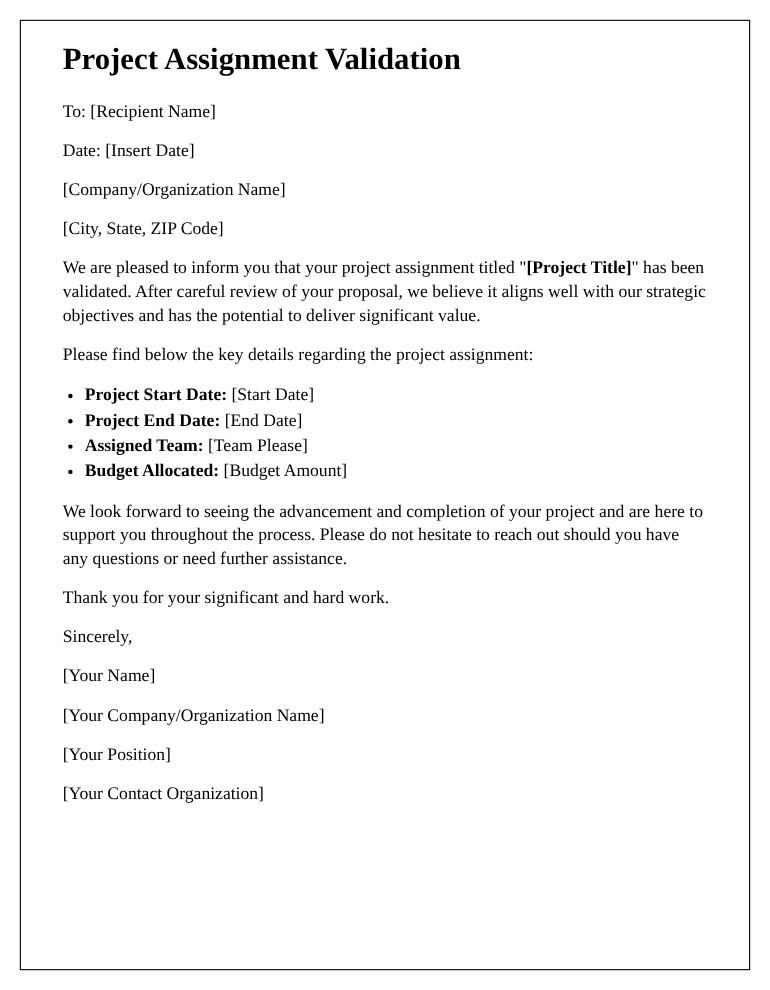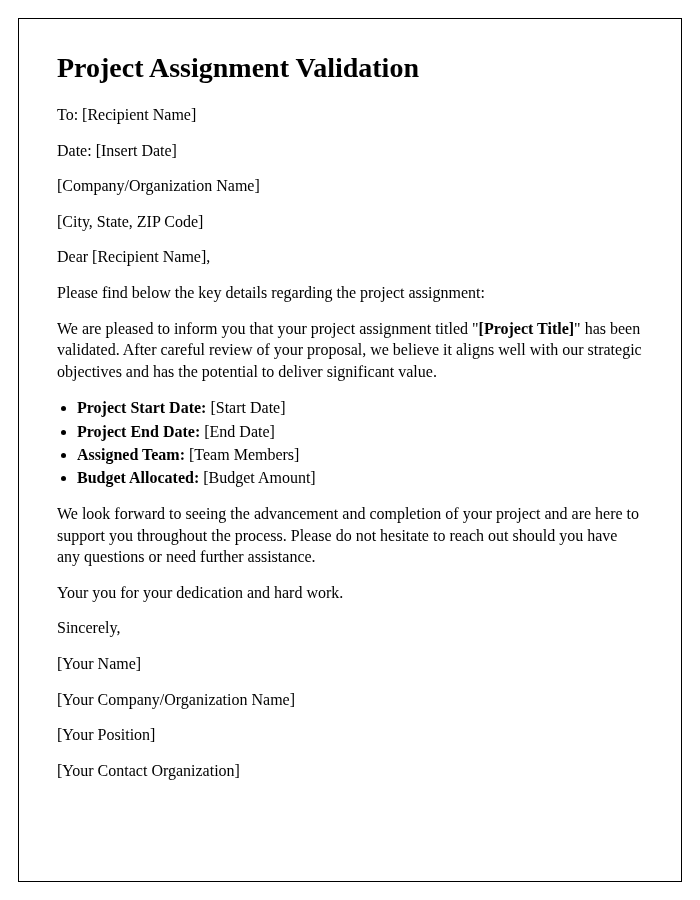--- a/index.html
+++ b/index.html
@@ -11,21 +11,21 @@
       font-family: "Times New Roman", Times, serif;
       background: #fff;
       width: 700px;
       height: 900px;
       padding: 18px;
     }
     .document {
       border: 1px solid #000;
       width: 100%;
       height: 100%;
-      padding: 33px 38px;
+      padding: 20px 38px;
     }
     h1 {
       font-size: 28px;
       font-weight: bold;
       margin-bottom: 20px;
     }
     p {
       font-size: 16px;
       line-height: 1.35;
       margin-bottom: 14px;
@@ -48,33 +48,32 @@
 <div class="document">
   <h1>Project Assignment Validation</h1>
 
   <p><span>To: </span><span>[Recipient Name]</span></p>
 
   <p><span>Date: </span><span>[Insert Date]</span></p>
 
   <p>[Company/Organization Name]</p>
   <p>[City, State, ZIP Code]</p>
 
-  <p><span>Dear </span><span>[Recipient Name]</span><span>,</span></p>
+
+  <p><span>We are pleased to inform you that your project assignment titled "</span><span class="bold">[Project Title]</span><span>" has been validated. After careful review of your proposal, we believe it aligns well with our strategic objectives and has the potential to deliver significant value.</span></p>
 
   <p>Please find below the key details regarding the project assignment:</p>
-
-  <p><span>We are pleased to inform you that your project assignment titled "</span><span class="bold">[Project Title]</span><span>" has been validated. After careful review of your proposal, we believe it aligns well with our strategic objectives and has the potential to deliver significant value.</span></p>
 
   <ul>
     <li><span class="bold">Project Start Date:</span><span> [Start Date]</span></li>
     <li><span class="bold">Project End Date:</span><span> [End Date]</span></li>
-    <li><span class="bold">Assigned Team:</span><span> [Team Members]</span></li>
+    <li><span class="bold">Assigned Team:</span><span> [Team Please]</span></li>
     <li><span class="bold">Budget Allocated:</span><span> [Budget Amount]</span></li>
   </ul>
 
   <p>We look forward to seeing the advancement and completion of your project and are here to support you throughout the process. Please do not hesitate to reach out should you have any questions or need further assistance.</p>
-  <p>Your you for your dedication and hard work.</p>
+  <p>Thank you for your significant and hard work.</p>
   <p>Sincerely,</p>
   <p>[Your Name]</p>
   <p>[Your Company/Organization Name]</p>
   <p>[Your Position]</p>
   <p>[Your Contact Organization]</p>
 </div>
 
 </body></html>

